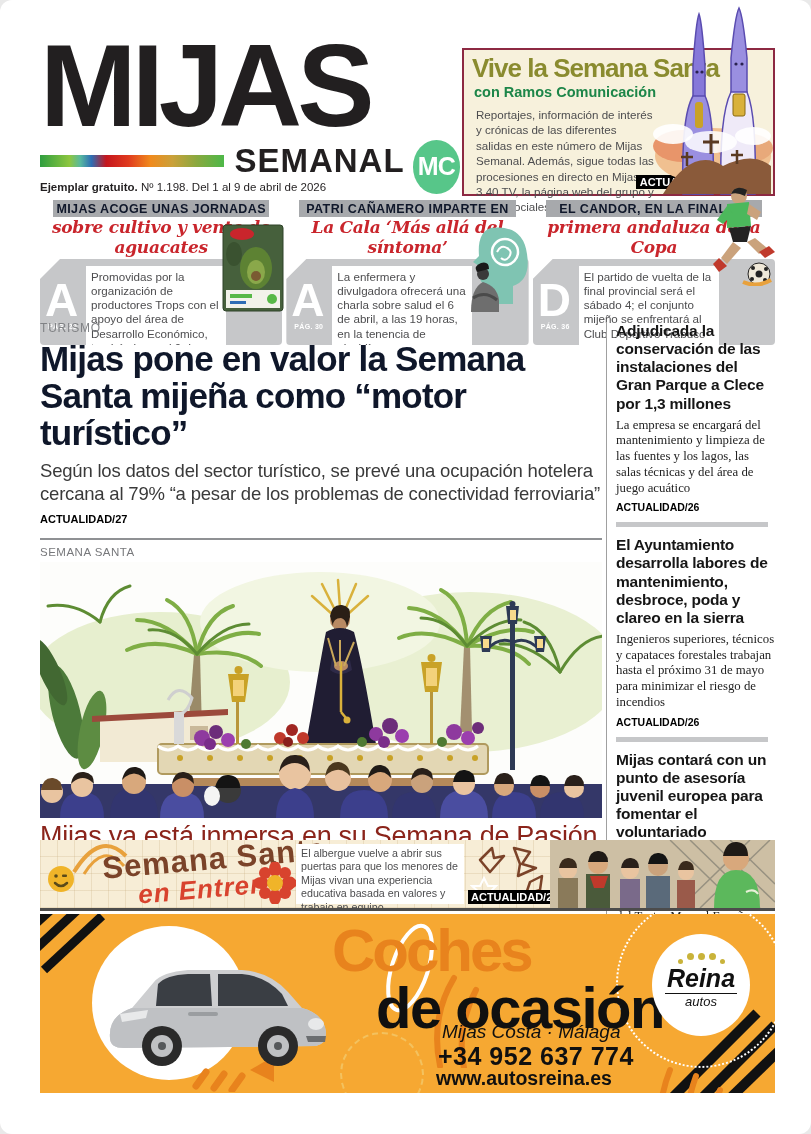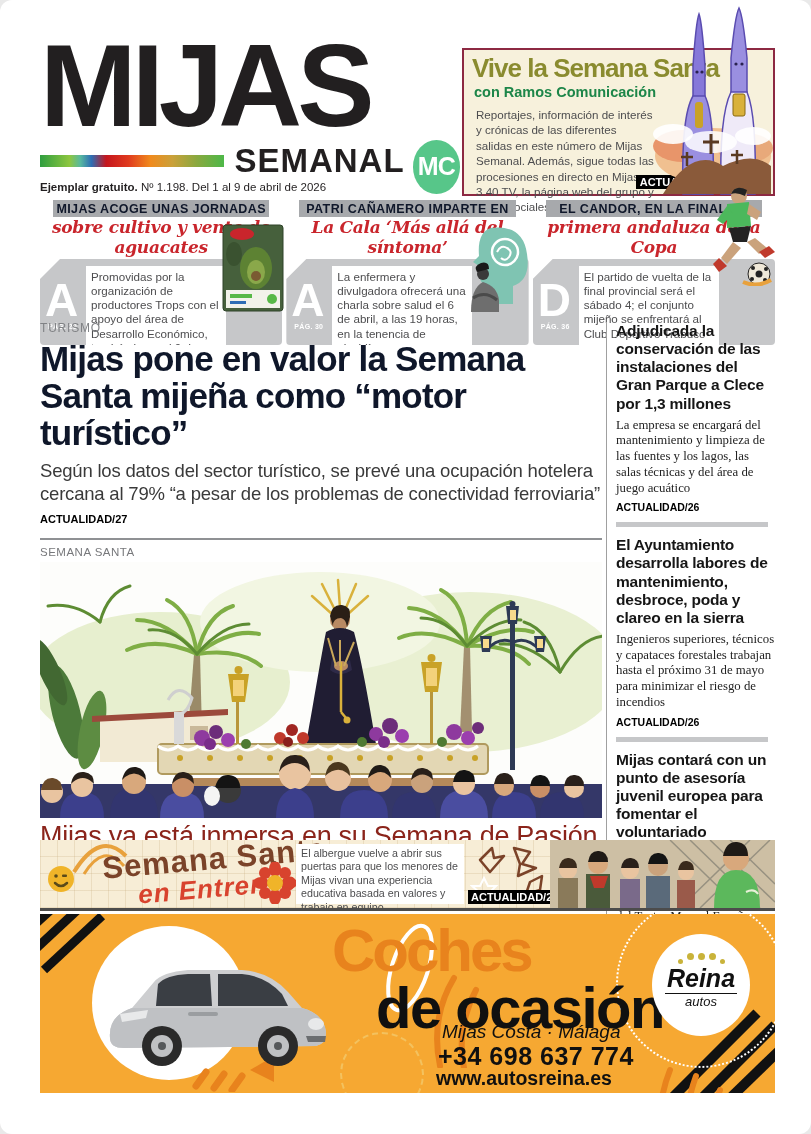--- a/index.html
+++ b/index.html
@@ -539,21 +539,21 @@
         <circle cx="70" cy="94" r="11" fill="#bfc1c3"></circle>
         <circle cx="70" cy="94" r="4" fill="#55585a"></circle>
       <circle cx="186" cy="94" r="20" fill="#2a2a2a"></circle>
         <circle cx="186" cy="94" r="11" fill="#bfc1c3"></circle>
         <circle cx="186" cy="94" r="4" fill="#55585a"></circle>
       <rect x="96" y="60" width="30" height="4" rx="2" fill="#9a9da0"></rect>
     </svg>
     <div class="ad-coches">Coches</div>
     <div class="ad-ocasion">de ocasión</div>
     <div class="ad-location">Mijas Costa · Málaga</div>
-    <div class="ad-phone">+34 698 637 774</div>
+    <div class="ad-phone">+34 952 637 774</div>
     <div class="ad-web">www.autosreina.es</div>
     <div class="reina">
       <div class="reina-dots"><i></i><i></i><i></i><i></i><i></i></div>
       <div><span class="reina-name">Reina</span></div>
       <div class="reina-sub">autos</div>
     </div>
   </div>
 
 </div>
 

